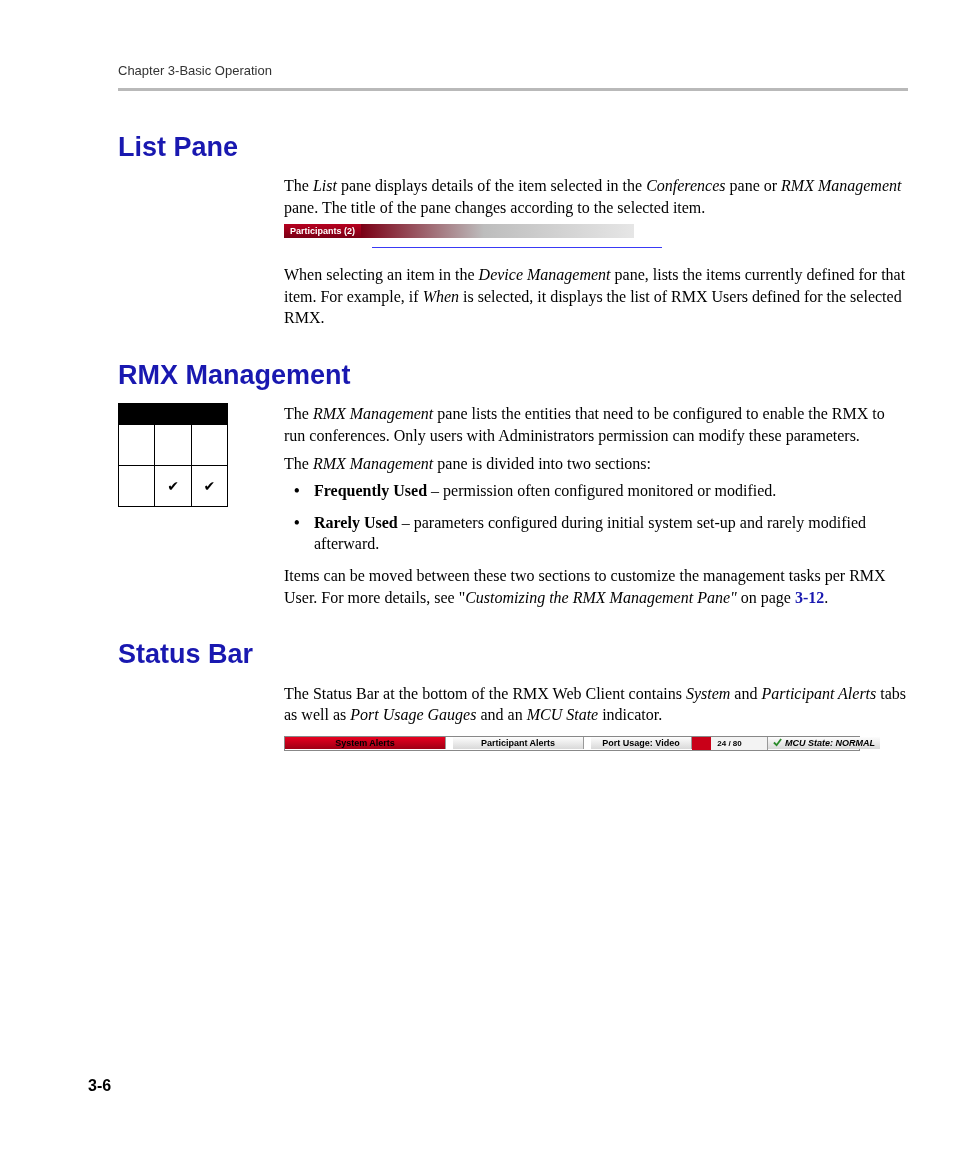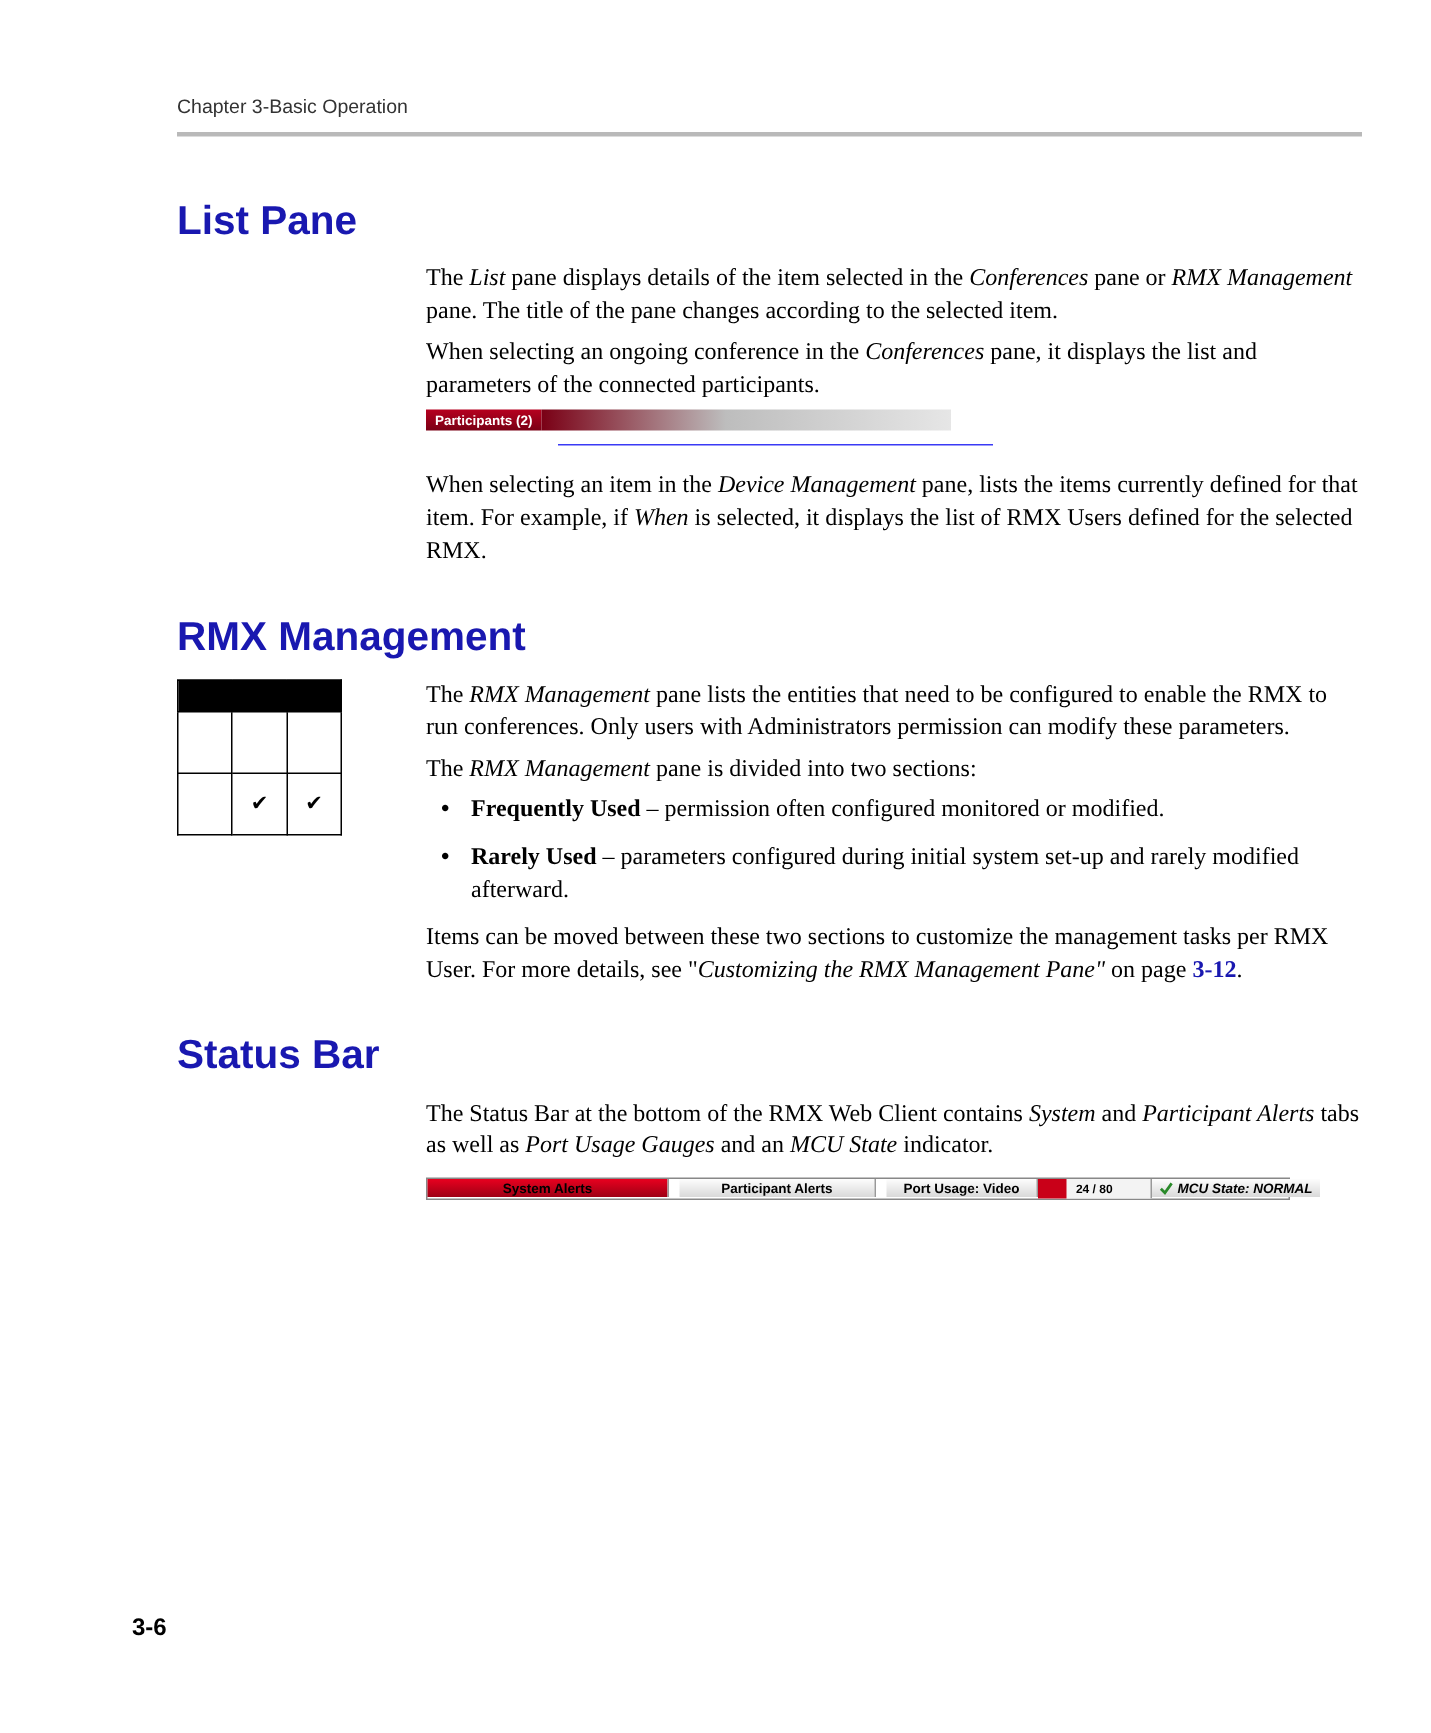--- a/index.html
+++ b/index.html
@@ -188,23 +188,20 @@
 <div class="page">
 
   <div class="chapter-label">Chapter 3-Basic Operation</div>
   <div class="top-rule"></div>
 
   <div class="section">
     <div class="heading">List Pane</div>
     <div class="body-block">
       <p>
         <span>The </span><span class="italic">List</span><span> pane displays details of the item selected in the </span><span class="italic">Conferences</span><span> pane or </span><span class="italic">RMX Management</span><span> pane. The title of the pane changes according to the selected item.</span>
-      </p>
-      <p>
-        <span>When selecting an ongoing conference in the </span><span class="italic">Conferences</span><span> pane, it displays the list and parameters of the connected participants.</span>
       </p>
       <div class="participants-bar">
         <div class="participants-red">Participants (2)</div>
         <div class="participants-tail"></div>
       </div>
       <div class="blue-underline"></div>
       <p>
         <span>When selecting an item in the </span><span class="italic">Device Management</span><span> pane, lists the items currently defined for that item. For example, if </span><span class="italic">When</span><span> is selected, it displays the list of RMX Users defined for the selected RMX.</span>
       </p>
     </div>

